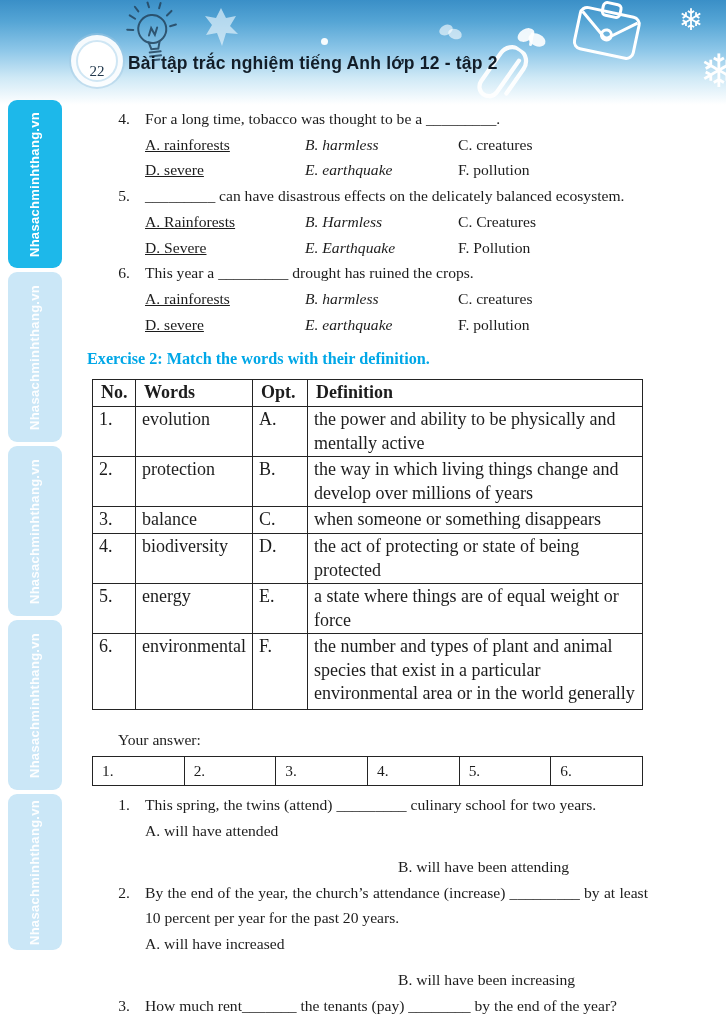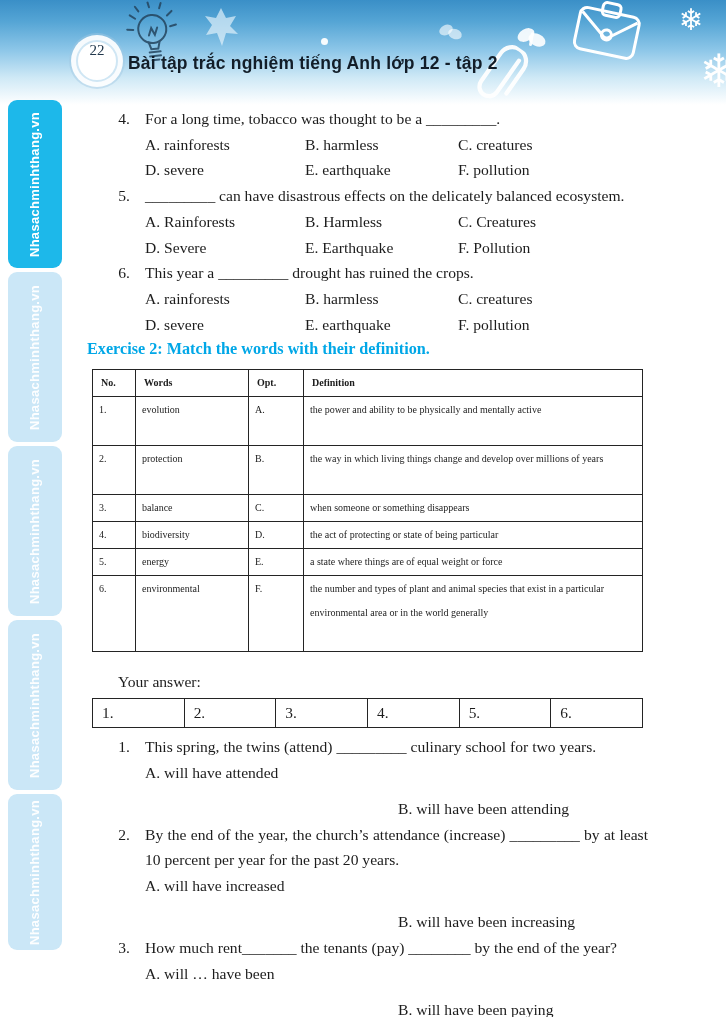--- a/index.html
+++ b/index.html
@@ -5,21 +5,21 @@
   html,body{margin:0;padding:0;background:#fff;}
   .page{position:relative;width:726px;height:1017px;background:#fff;overflow:hidden;
         font-family:"Liberation Serif",serif;color:#1c1c1c;}
 
   
   .header{position:absolute;left:0;top:0;width:726px;height:108px;
     background:linear-gradient(180deg,#3a8fc7 0%,#55a5d5 20%,#8cc6e8 46%,#cfe9f6 72%,#ffffff 97%);}
   .page-badge{position:absolute;left:76px;top:40px;width:38px;height:38px;border-radius:50%;
     background:#fff;border:2px solid #cfe6f4;
     box-shadow:0 0 0 5px rgba(255,255,255,.92),0 0 0 7px rgba(160,200,226,.45);
-    display:flex;align-items:flex-start;justify-content:center;
+    display:flex;align-items:flex-end;justify-content:center;
     font-size:15px;color:#22384c;z-index:3;}
   .book-title{position:absolute;left:128px;top:53px;z-index:3;
     font-family:"Liberation Sans",sans-serif;font-weight:bold;font-size:17.5px;
     color:#121d28;letter-spacing:.2px;}
   .decor{position:absolute;}
   .snow{font-family:"DejaVu Sans",sans-serif;color:#ffffff;line-height:1;}
   .dot{width:7px;height:7px;border-radius:50%;background:rgba(255,255,255,.95);}
 
   
   .side-block{position:absolute;left:8px;width:54px;border-radius:9px;
@@ -30,29 +30,29 @@
     font-family:"Liberation Sans",sans-serif;font-weight:bold;font-size:13px;
     color:#ffffff;letter-spacing:.3px;}
   .side-block.inactive .side-text{color:rgba(255,255,255,.96);}
 
   
   .content{position:absolute;left:92px;top:106px;width:556px;font-size:15.6px;}
   .q-line{display:flex;line-height:25.7px;}
   .q-num{flex:none;width:38px;text-align:right;}
   .q-text{flex:1;padding-left:15px;}
   .opt-row{display:flex;padding-left:53px;line-height:25.7px;}
-  .opt-a{flex:none;width:160px;}
-  .opt-b{flex:none;width:153px;}
+  .opt-a{flex:none;width:160px;text-decoration:underline;}
+  .opt-b{flex:none;width:153px;font-style:italic;}
   .opt-c{flex:1;}
-  .ex-heading{margin-left:-5px;line-height:25px;
+  .ex-heading{margin-left:-5px;margin-top:10px;line-height:25px;
     font-weight:bold;font-size:16.2px;color:#00a7e7;}
   .ex-heading .l1{text-align:justify;text-align-last:justify;}
   .ex-heading .l2{padding-left:82px;}
 
-  table.match{margin-top:7px;width:551px;border-collapse:collapse;font-size:10px;}
+  table.match{margin-top:7px;width:551px;border-collapse:collapse;font-size:18px;}
   table.match th,table.match td{border:1.6px solid #242424;vertical-align:top;
     line-height:23.5px;padding:1px 6px;}
   table.match th{text-align:left;font-weight:bold;padding-left:8px;}
   td.c-no{width:30px;}
   td.c-word{width:100px;}
   td.c-opt{width:42px;}
   td.c-def{padding-left:12px;}
   tr.h-row{height:27px;} tr.r-2l{height:49px;} tr.r-1l{height:27px;} tr.r-3l{height:76px;}
 
   .your-answer{margin-top:17px;padding-left:26px;line-height:25px;}
@@ -234,21 +234,21 @@
       <tr class="r-1l">
         <td class="c-no">3.</td>
         <td class="c-word">balance</td>
         <td class="c-opt">C.</td>
         <td class="c-def">when someone or something disappears</td>
       </tr>
       <tr class="r-1l">
         <td class="c-no">4.</td>
         <td class="c-word">biodiversity</td>
         <td class="c-opt">D.</td>
-        <td class="c-def">the act of protecting or state of being particular</td>
+        <td class="c-def">the act of protecting or state of being protected</td>
       </tr>
       <tr class="r-1l">
         <td class="c-no">5.</td>
         <td class="c-word">energy</td>
         <td class="c-opt">E.</td>
         <td class="c-def">a state where things are of equal weight or force</td>
       </tr>
       <tr class="r-3l">
         <td class="c-no">6.</td>
         <td class="c-word">environmental</td>

